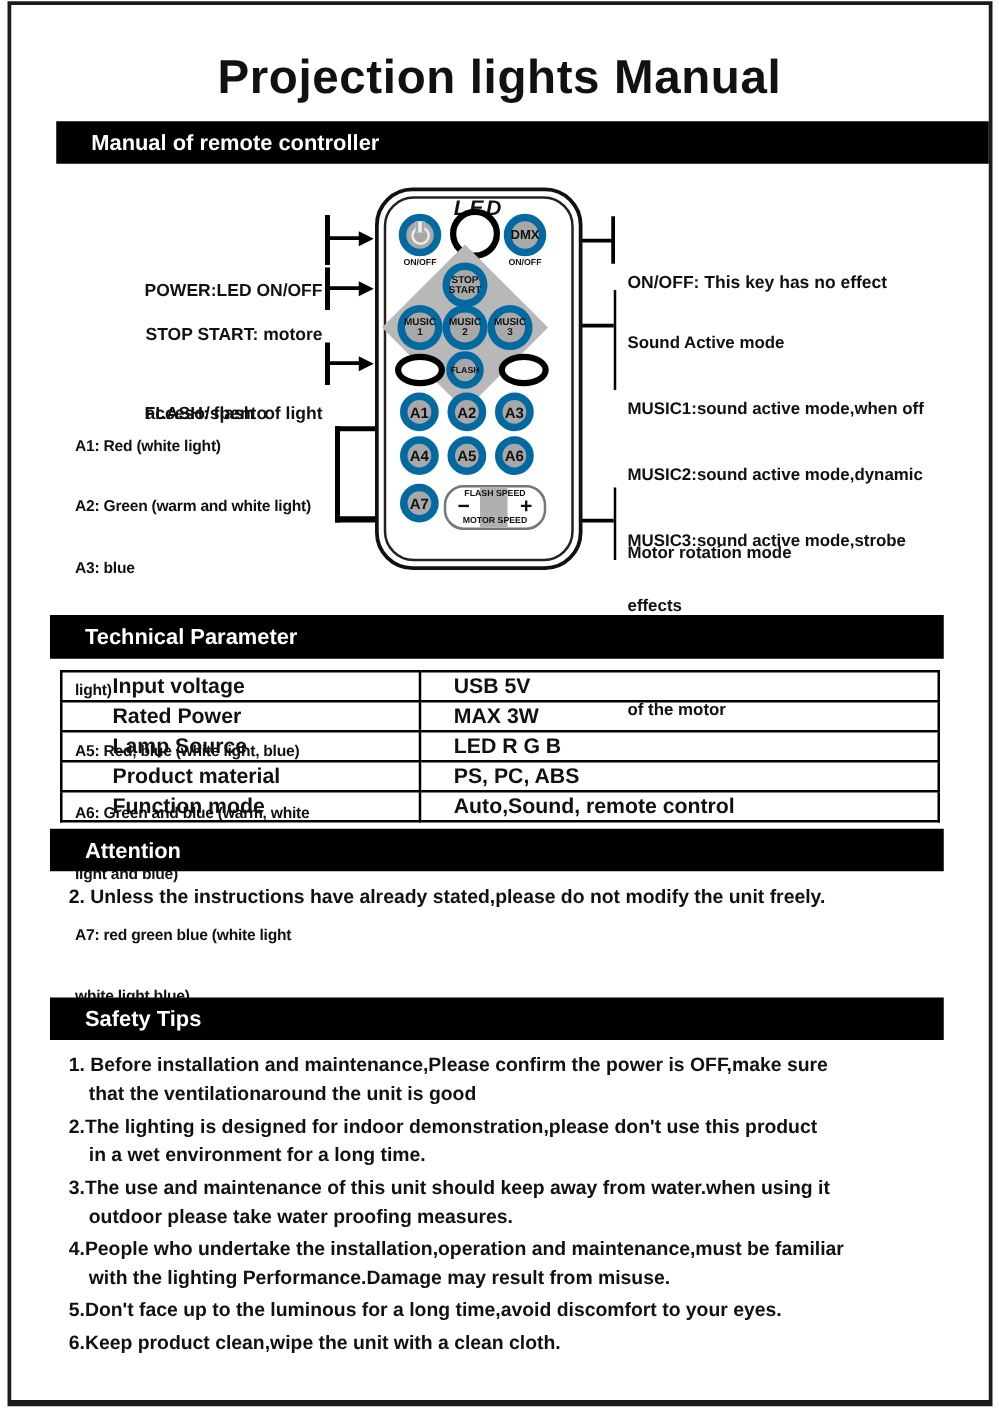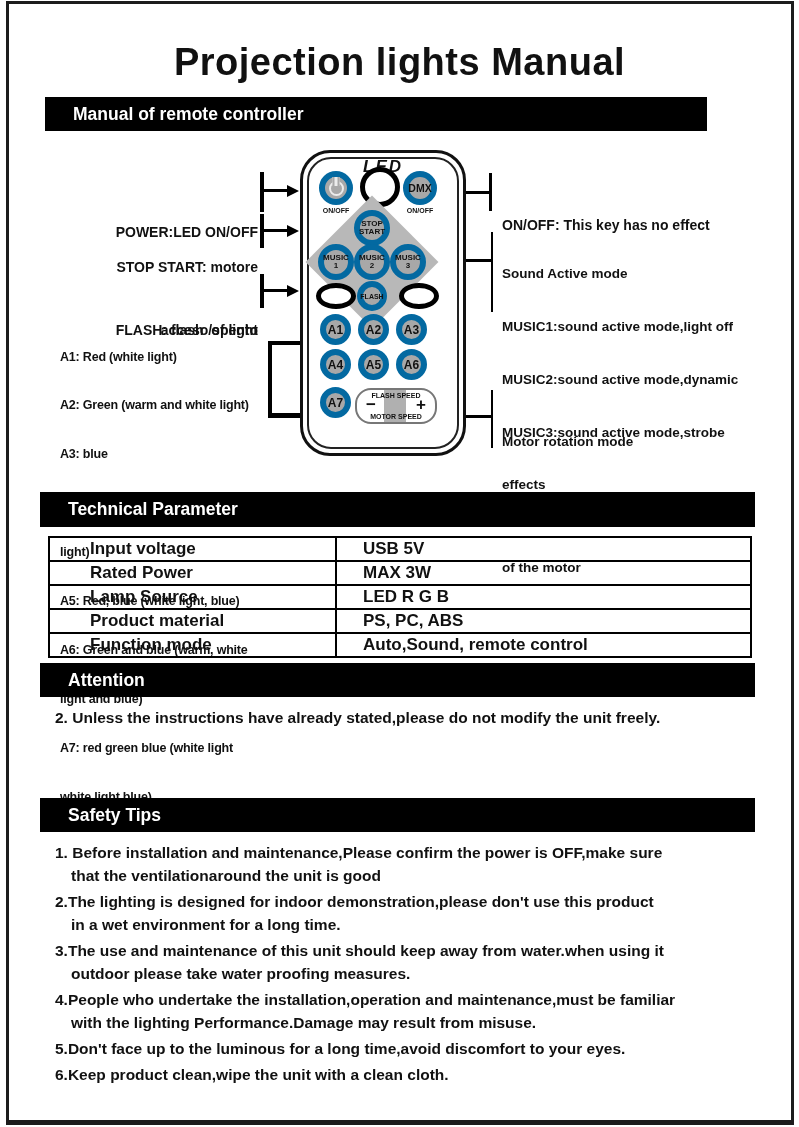--- a/index.html
+++ b/index.html
@@ -4,21 +4,21 @@
 <style>
   html,body{margin:0;padding:0;background:#fff;}
   .page{position:relative;width:799px;height:1127px;background:#fff;
         font-family:"Liberation Sans",sans-serif;color:#111;overflow:hidden;}
   .page-border{position:absolute;left:6px;top:1px;right:5px;bottom:2px;
         border:3px solid #1c1c1c;border-bottom-width:5px;pointer-events:none;}
   .doc-title{position:absolute;top:41px;left:0;width:100%;text-align:center;
         font-size:38px;font-weight:700;letter-spacing:.5px;}
   .bar{position:absolute;background:#000;color:#fff;font-size:17.5px;font-weight:700;
         display:flex;align-items:center;padding-left:28px;box-sizing:border-box;}
-  #bar-remote{left:45px;top:97px;width:662px;height:34px;}
+  #bar-remote{left:45px;top:97px;width:746px;height:34px;}
   #bar-technical{left:40px;top:492px;width:715px;height:35px;}
   #bar-attention{left:40px;top:663px;width:715px;height:34px;}
   #bar-safety{left:40px;top:798px;width:715px;height:34px;}
 
   .diagram{position:absolute;left:0;top:140px;width:799px;height:352px;}
 
   
   .remote{position:absolute;left:300px;top:10px;width:160px;height:300px;background:#fff;
         border:3px solid #111;border-radius:30px;box-sizing:content-box;}
   .remote-inner{position:absolute;inset:4px;border:2px solid #222;border-radius:24px;}
@@ -55,21 +55,21 @@
   .pill-top{top:2px;} .pill-bottom{bottom:2px;}
   .pill-minus,.pill-plus{position:absolute;top:6px;font-size:17px;font-weight:700;line-height:17px;}
   .pill-minus{left:9px;} .pill-plus{right:9px;}
   .power-glyph{position:relative;width:15px;height:15px;border:2.5px solid #ececec;
         border-radius:50%;display:block;box-sizing:border-box;}
   .power-stem{position:absolute;left:50%;top:-6px;transform:translateX(-50%);
         width:3px;height:9px;background:#ececec;border-left:2px solid #a8a8a8;
         border-right:2px solid #a8a8a8;}
 
   
-  .ann-left{position:absolute;right:541px;text-align:right;font-weight:700;font-size:14px;
+  .ann-left{position:absolute;right:541px;font-weight:700;font-size:14px;
         line-height:21px;white-space:pre;}
   #ann-power{top:40px;} #ann-stop{top:75px;} #ann-flash{top:138px;}
   .ann-right{position:absolute;left:502px;font-weight:700;white-space:pre;}
   #ann-onoff{top:45px;font-size:14px;text-align:right;}
   #ann-sound{top:90px;font-size:13.5px;line-height:17.6px;}
   #ann-motor{top:249px;font-size:13.5px;line-height:21px;}
   #a-list{position:absolute;left:60px;top:176px;font-size:12.5px;font-weight:700;
         letter-spacing:-0.2px;line-height:16.3px;white-space:pre;}
   .tick-v{position:absolute;width:4px;background:#000;}
   .vline{position:absolute;width:2px;background:#000;}
@@ -152,21 +152,21 @@
     <div class="tick-v" style="left:489px;top:33px;height:38px;width:3px;"></div>
     <div class="ann-right" id="ann-onoff">
       <div>ON/OFF: This key has no effect</div>
     </div>
 
     <div class="head-left" style="left:452px;top:114px;"></div>
     <div class="arrow-h" style="left:462px;top:119px;width:29px;"></div>
     <div class="vline" style="left:491px;top:92px;height:80px;"></div>
     <div class="ann-right" id="ann-sound">
       <div>Sound Active mode</div>
-      <div>MUSIC1:sound active mode,light off</div>
+      <div>MUSIC1:sound active mode,when off</div>
       <div>MUSIC2:sound active mode,dynamic</div>
       <div>MUSIC3:sound active mode,strobe</div>
       <div>effects</div>
     </div>
 
     <div class="head-left" style="left:452px;top:270px;"></div>
     <div class="arrow-h" style="left:462px;top:275px;width:29px;"></div>
     <div class="vline" style="left:491px;top:250px;height:58px;"></div>
     <div class="ann-right" id="ann-motor">
       <div>Motor rotation mode</div>

